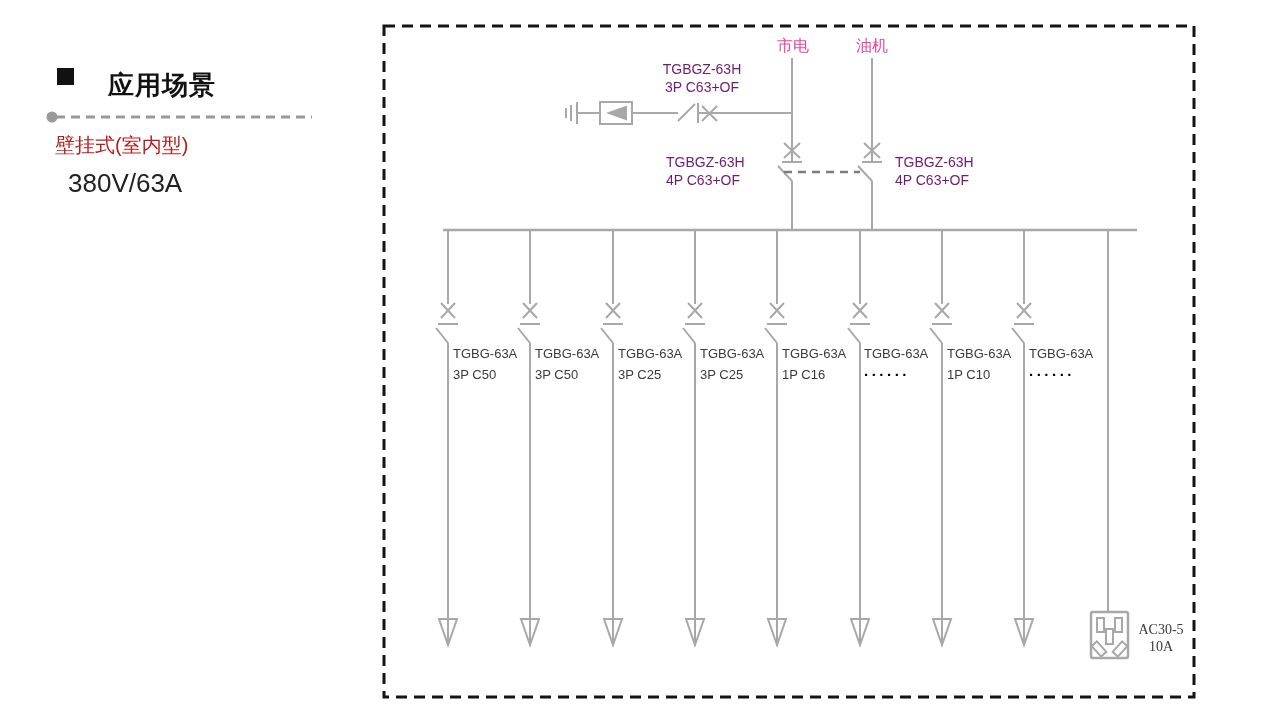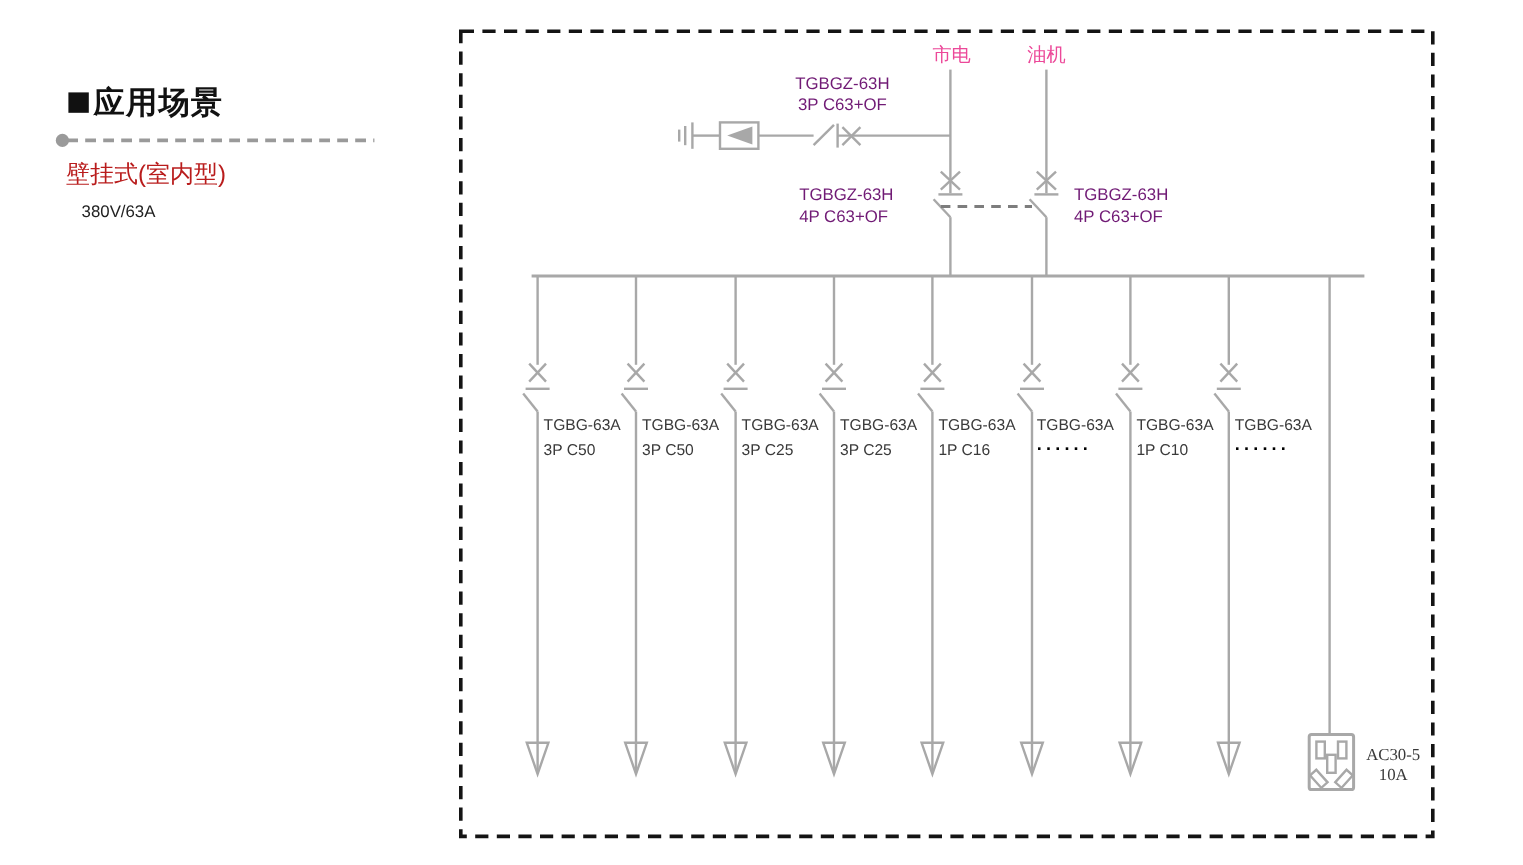--- a/index.html
+++ b/index.html
@@ -7,25 +7,25 @@
   body {
     width: 1269px; height: 721px;
     font-family: "Liberation Sans", "DejaVu Sans", sans-serif;
     position: relative; overflow: hidden;
   }
   #stage { position: absolute; inset: 0; width: 1269px; height: 721px; }
   #diagram-svg { position: absolute; left: 0; top: 0; z-index: 1; }
   .abs { position: absolute; z-index: 2; }
 
   
-  .title-row { left: 57px; top: 68px; display: flex; align-items: center; gap: 4px; }
+  .title-row { left: 57px; top: 68px; display: flex; align-items: flex-start; gap: 34px; }
   .title-square { width: 17px; height: 17px; background: #111111; display: inline-block; }
   .page-title { font-size: 26px; font-weight: 700; color: #111111; letter-spacing: 1px; }
   .subtitle-1 { left: 55px; top: 132px; font-size: 20px; color: #b91c1c; text-align: center; }
-  .subtitle-2 { left: 68px; top: 168px; font-size: 14px; color: #222222; }
+  .subtitle-2 { left: 68px; top: 168px; font-size: 26px; color: #222222; }
 
   
   .dlabel { color: #701a75; font-size: 14px; line-height: 18px; }
   .source-label { color: #ec4899; font-size: 16px; width: 44px; text-align: center; }
   .lbl-spd   { left: 650px; top: 60px;  width: 104px; text-align: center; }
   .lbl-ats-l { left: 666px; top: 153px; text-align: left; }
   .lbl-ats-r { left: 895px; top: 153px; text-align: left; }
   .feeder-label { top: 346px; font-size: 13px; color: #3a3a3a; line-height: 15px; white-space: nowrap; }
   .feeder-label .model { display: block; }
   .feeder-label .rating { display: block; margin-top: 6px; }

